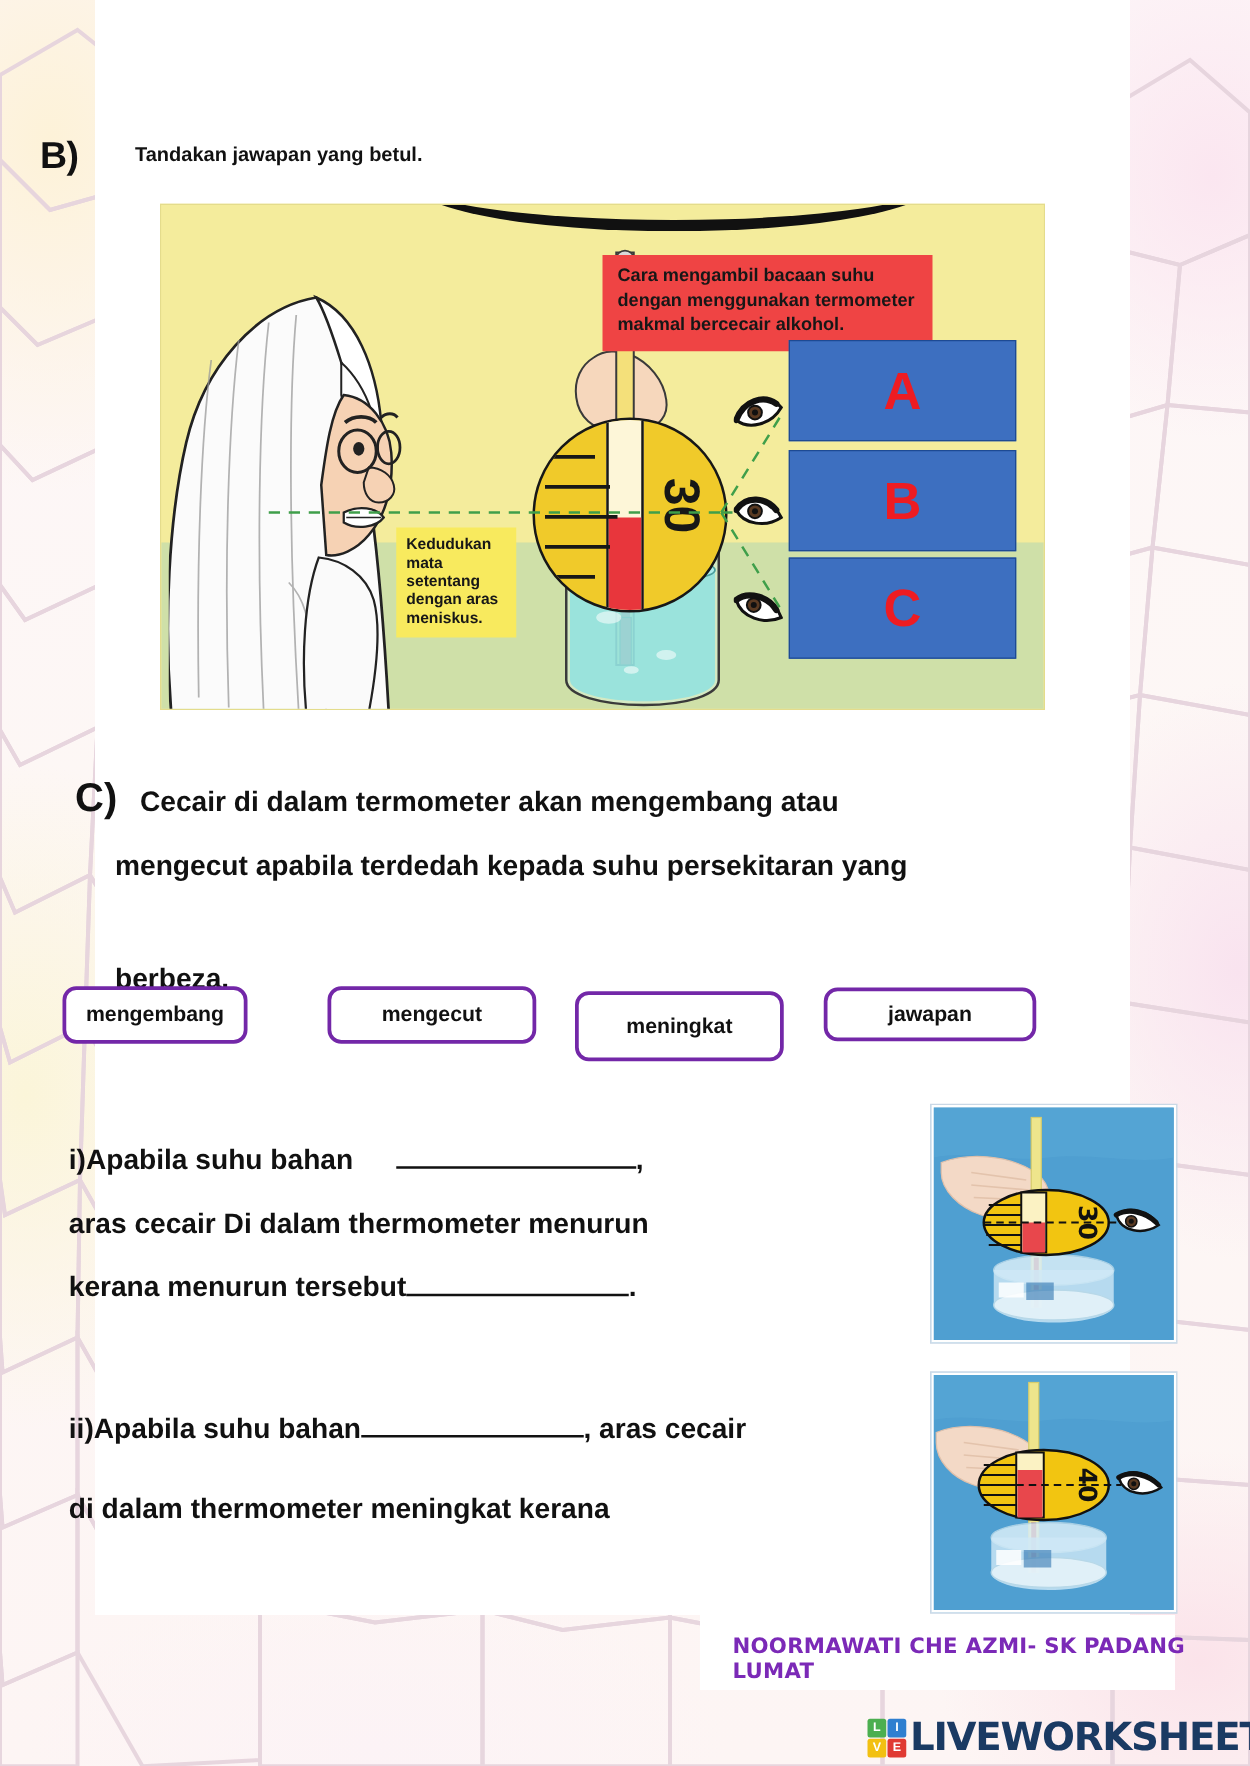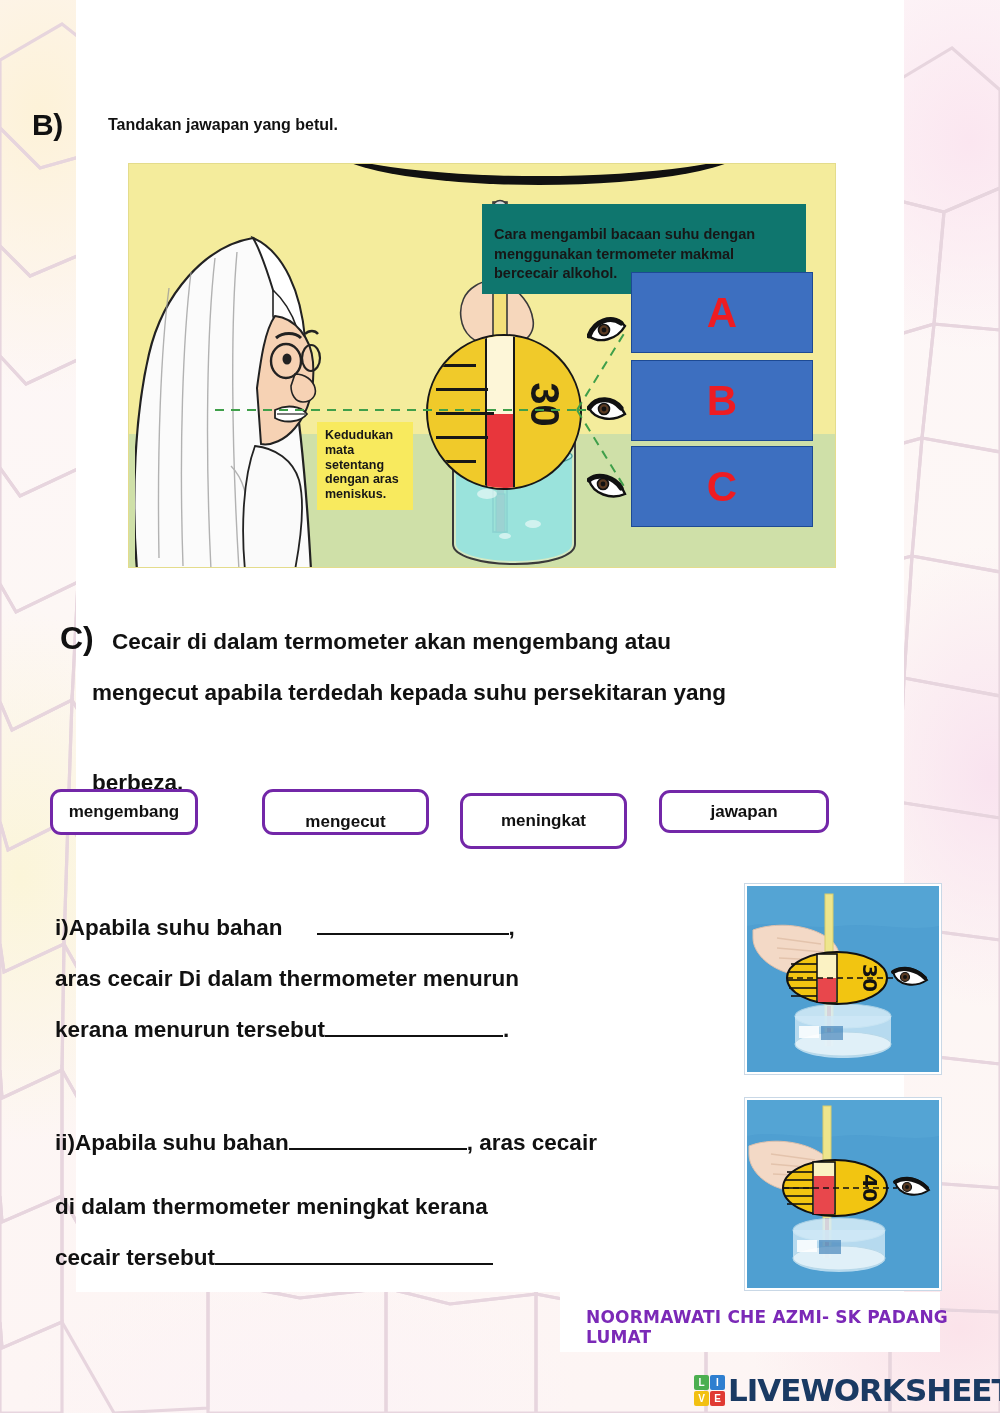--- a/index.html
+++ b/index.html
@@ -147,23 +147,23 @@
   
   .sight { position: absolute; left: 0; top: 0; width: 708px; height: 405px; pointer-events: none; }
 
   
   .eye { position: absolute; width: 40px; height: 30px; }
 
   
   .callout-pink {
     position: absolute;
     left: 353px; top: 40px;
-    width: 324px;
-    background: #0f766e;
-    padding: 21px 10px 10px 12px;
+    width: 264px;
+    background: #ef4444;
+    padding: 8px 10px 10px 12px;
     box-sizing: border-box;
     font-size: 14.5px;
     font-weight: bold;
     color: #171717;
     line-height: 1.35;
   }
   
   .callout-yellow {
     position: absolute;
     left: 188px; top: 258px;
@@ -226,21 +226,21 @@
     border-radius: 11px;
     display: flex;
     align-items: center;
     justify-content: center;
     font-size: 17px;
     font-weight: bold;
     color: #111;
     box-sizing: border-box;
   }
   .wb0 { left: 50px;  top: 789px; width: 148px; height: 46px; }
-  .wb1 { left: 262px; top: 789px; width: 167px; height: 46px; align-items: flex-end; }
+  .wb1 { left: 262px; top: 789px; width: 167px; height: 46px; }
   .wb2 { left: 460px; top: 793px; width: 167px; height: 56px; }
   .wb3 { left: 659px; top: 790px; width: 170px; height: 43px; }
 
   
   .qline {
     position: absolute;
     font-size: 22.5px;
     font-weight: bold;
     color: #111;
     white-space: nowrap;
@@ -542,23 +542,20 @@
     <span>i)Apabila suhu bahan</span><span class="sp"></span><span class="blank blank-wide"></span><span>,</span>
   </div>
   <div class="qline q1l3">
     <span>kerana menurun tersebut</span><span class="blank blank-mid"></span><span>.</span>
   </div>
 
   <div class="qline q2l1">
     <span>ii)Apabila suhu bahan</span><span class="blank blank-mid"></span><span>, aras cecair</span>
   </div>
   <div class="qline q2l2"> di dalam thermometer meningkat kerana</div>
-  <div class="qline q2l3">
-    <span>cecair tersebut</span><span class="blank blank-xwide"></span>
-  </div>
 
   <div class="photo photo1">
     <svg viewBox="0 0 192 186" width="192" height="186">
       <rect x="0" y="0" width="192" height="186" fill="#4f9fd1"></rect>
       <path d="M0,40 C30,34 60,44 92,40 C130,36 160,46 192,40 L192,0 L0,0 Z" fill="#5aa9d8" opacity="0.5"></path>
 
       <path d="M6,44 C28,36 58,38 78,50 C92,58 96,72 88,80 C78,90 56,92 38,86 C20,80 6,66 6,52 Z" fill="#f3d9c6" stroke="#dfc0ab" stroke-width="1"></path>
       <path d="M30,52 L74,58 M30,62 L76,66 M32,72 L72,74" stroke="#e3c3ac" stroke-width="1.4" fill="none"></path>
 
       <rect x="78" y="8" width="8" height="152" fill="#eee58c" stroke="#d7cc6c" stroke-width="1"></rect>

